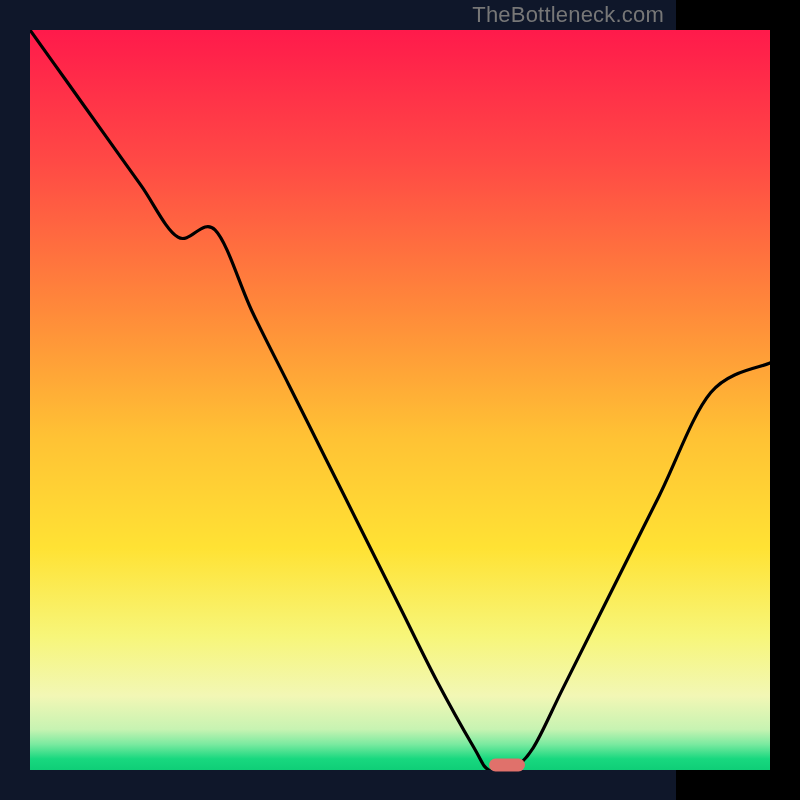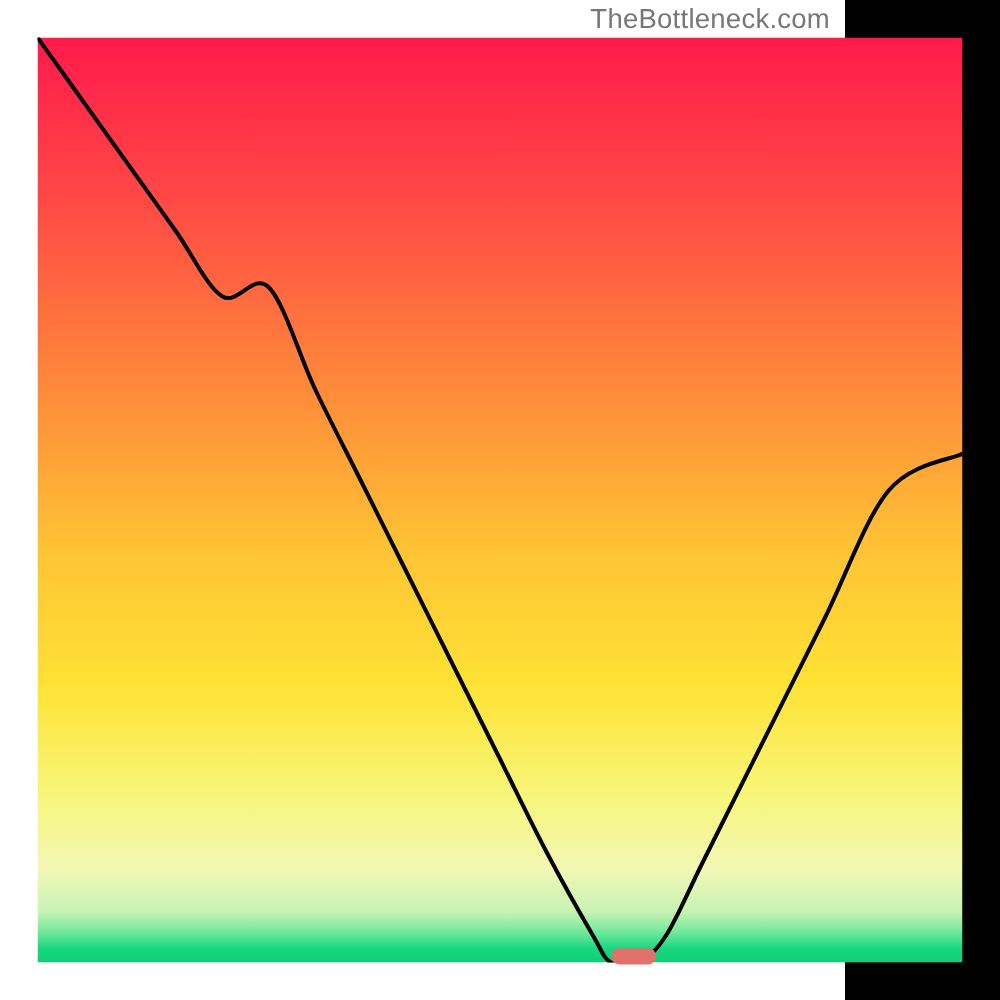--- a/index.html
+++ b/index.html
@@ -10,21 +10,21 @@
     background: #000;
     overflow: hidden;
     font-family: Arial, Helvetica, sans-serif;
   }
   .frame {
     position: absolute;
     left: 0;
     top: 0;
     width: 676px;
     height: 800px;
-    background: #ffffff;
+    background: #0f172a;
   }
   .watermark {
     position: absolute;
     top: 2px;
     right: 12px;
     color: #777;
     font-size: 22px;
     font-weight: 500;
     letter-spacing: 0.2px;
   }

